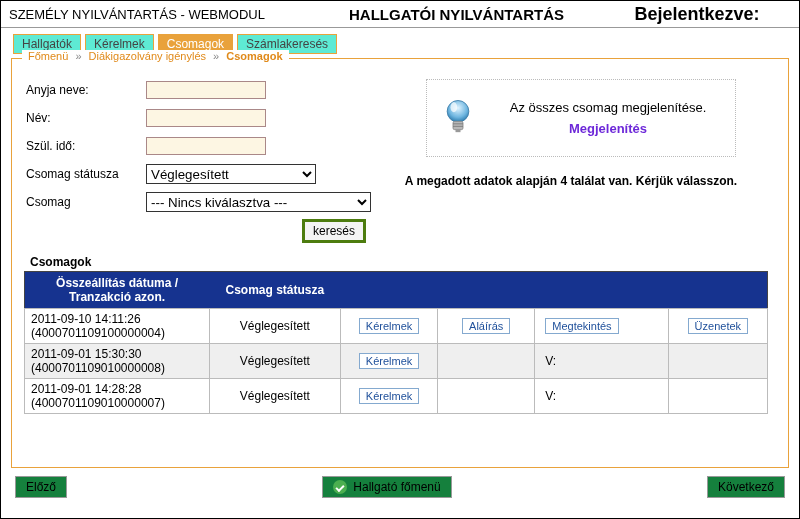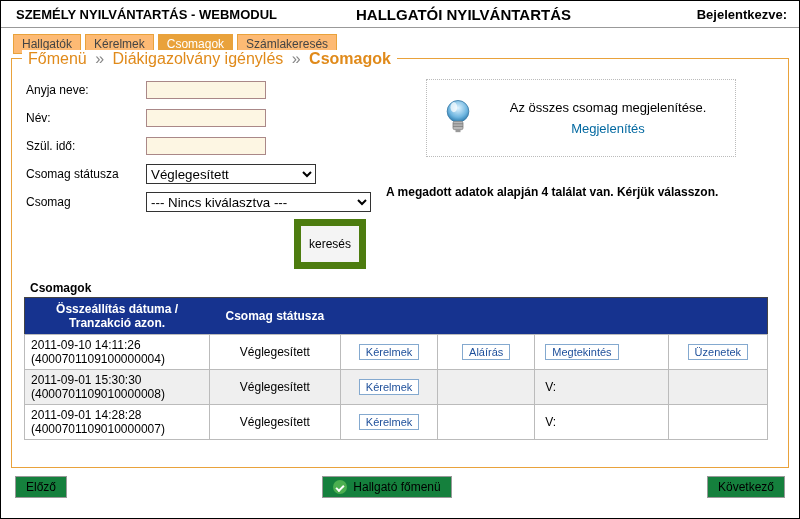--- a/index.html
+++ b/index.html
@@ -1,43 +1,43 @@
 <!DOCTYPE html>
 <html><head>
 <meta charset="utf-8">
 <style>
   body { margin:0; padding:0; font-family: Arial, sans-serif; font-size:12px; background:#fff; color:#000; }
   .page { width:800px; height:519px; box-sizing:border-box; border:1px solid #000; position:relative; }
   .topbar { height:26px; border-bottom:1px solid #999; display:flex; align-items:center; }
-  .topbar .left { width:300px; padding-left:15px; font-weight:bold; font-size:13px; }
+  .topbar .left { width:300px; padding-left:8px; font-weight:normal; font-size:13px; }
   .topbar .mid { flex:1; text-align:left; font-weight:bold; font-size:15px; padding-left:40px;}
-  .topbar .right { width:180px; text-align:right; padding-right:12px; font-weight:bold; font-size:13px;}
+  .topbar .right { width:180px; text-align:center; padding-right:12px; font-weight:bold; font-size:18px;}
   .tabs { display:flex; padding:6px 12px 2px 12px; gap:4px; }
-  .tab { border:1px solid #e9a23b; background:#fdba74; padding:2px 8px; color:#444; cursor:pointer; font-size:12px;}
+  .tab { border:1px solid #e9a23b; background:#5eead4; padding:2px 8px; color:#444; cursor:pointer; font-size:12px;}
   .tab.active { background:#e9a23b; color:#fff; }
   .panel { margin:2px 10px 0 10px; border:1px solid #e9a23b; min-height:400px; position:relative; padding-bottom:8px;}
-  .breadcrumb { position:absolute; top:-9px; left:10px; background:#fff; padding:0 6px; font-size:16px;}
+  .breadcrumb { position:absolute; top:-9px; left:10px; background:#fff; padding:0 6px; font-size:11px;}
   .breadcrumb a { color:#e08a1a; text-decoration:none; cursor:pointer;}
   .breadcrumb .sep { color:#888; padding:0 4px;}
   .breadcrumb .cur { color:#e08a1a; font-weight:bold;}
   .form-area { display:flex; padding:20px 14px 4px 14px;}
   .form-left { width:360px; }
   .form-left .row { display:flex; align-items:center; margin-bottom:6px; height:22px;}
   .form-left label { width:120px; }
   .form-left input[type=text] { width:120px; height:18px; background:#fdf6e3; border:1px solid #a88; box-sizing:border-box;}
   .form-left select { border:1px solid #333; background:#fff; height:20px;}
   .sel1 { width:170px; }
   .sel2 { width:225px; }
-  .btn { border:7px solid #4d7c0f; background:#f4f4f4; padding:11px 8px; cursor:pointer; font-size:12px;}
+  .btn { border:3px solid #4d7c0f; background:#f4f4f4; padding:2px 8px; cursor:pointer; font-size:12px;}
   .search-btn-row { text-align:right; width:340px; margin-top:2px;}
   .info-box { border:1px dotted #bbb; width:310px; height:78px; margin-left:40px; display:flex; align-items:center; padding:8px 14px; box-sizing:border-box;gap:20px;}
   .bulb-svg { width:34px; height:40px; flex:0 0 auto;}
   .info-box .txt { flex:1; text-align:center; font-size:13px;}
-  .info-box .link { color:#0369a1; font-weight:normal; cursor:pointer; display:inline-block; margin-top:6px;}
-  .hits { font-weight:bold; width:370px; margin-top:28px; font-size:12px;}
+  .info-box .link { color:#6d28d9; font-weight:bold; cursor:pointer; display:inline-block; margin-top:6px;}
+  .hits { text-align:center; font-weight:bold; width:370px; margin-top:17px; font-size:12px;}
   .table-area { padding:8px 12px 0 12px;}
   .table-title { font-weight:bold; margin-bottom:2px; margin-left:6px;}
   table.grid { width:744px; border-collapse:collapse; border:1px solid #444;}
   table.grid th { background:#16338f; color:#fff; font-size:12px; padding:4px 6px; text-align:center; font-weight:bold;}
   table.grid td { border:1px solid #bbb; padding:3px 6px; font-size:12px; vertical-align:middle;}
   table.grid tr.alt td { background:#efefef; }
   .col1 { width:160px; }
   .col2 { width:110px; text-align:center;}
   .col3 { width:78px; text-align:center;}
   .col4 { width:78px; text-align:center;margin-top:36px;}

